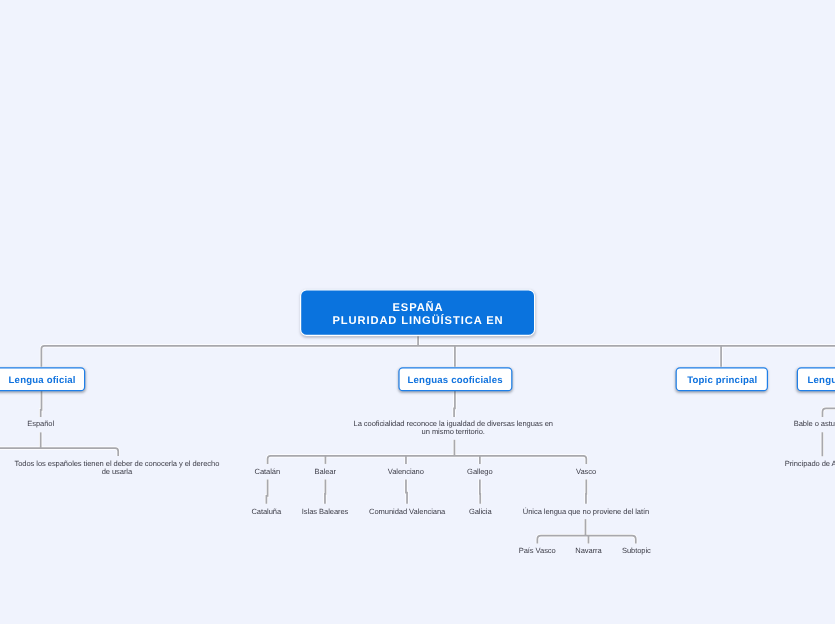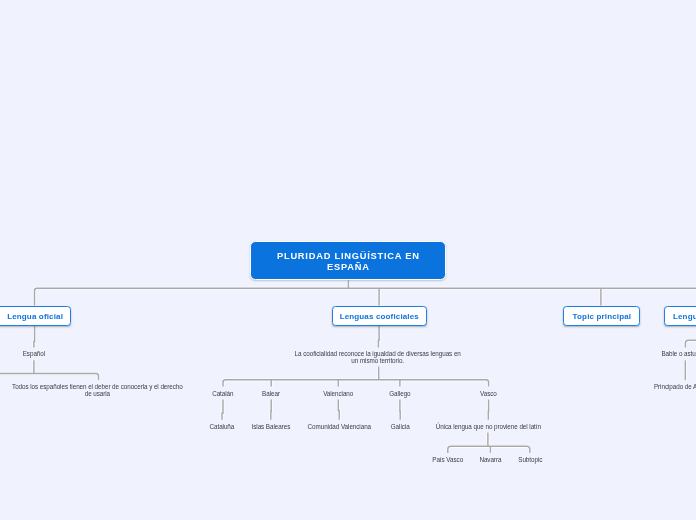--- a/index.html
+++ b/index.html
@@ -125,22 +125,22 @@
     <path d="M447.8,452.9 L447.8,449.3 Q447.8,446.3 450.8,446.3 L526.8,446.3 Q529.8,446.3 529.8,449.3 L529.8,452.9"></path>
     <path d="M490.4,446.3 L490.4,452.9"></path>
 
     <path d="M685.4,347.6 L685.4,343.3 Q685.4,340.3 688.4,340.3 L740,340.3"></path>
 
     <path d="M685.3,360.3 L685.3,380.2"></path>
   </svg>
 
   <div class="root-node" style="left:250.2px; top:240.7px; width:196.3px; height:39.8px;">
     <div>
+      <span>ESPAÑA</span>
       <span>PLURIDAD LINGÜÍSTICA EN</span>
-      <span>ESPAÑA</span>
     </div>
   </div>
 
   <div class="main-node" style="left:-5px; top:305.8px; width:75.6px; height:19.9px; padding-left:4.6px;">
       <span>Lengua oficial</span>
     </div>
 
   <div class="main-node" style="left:331.8px; top:305.8px; width:95px; height:20px;">
       <span>Lenguas cooficiales</span>
     </div>

